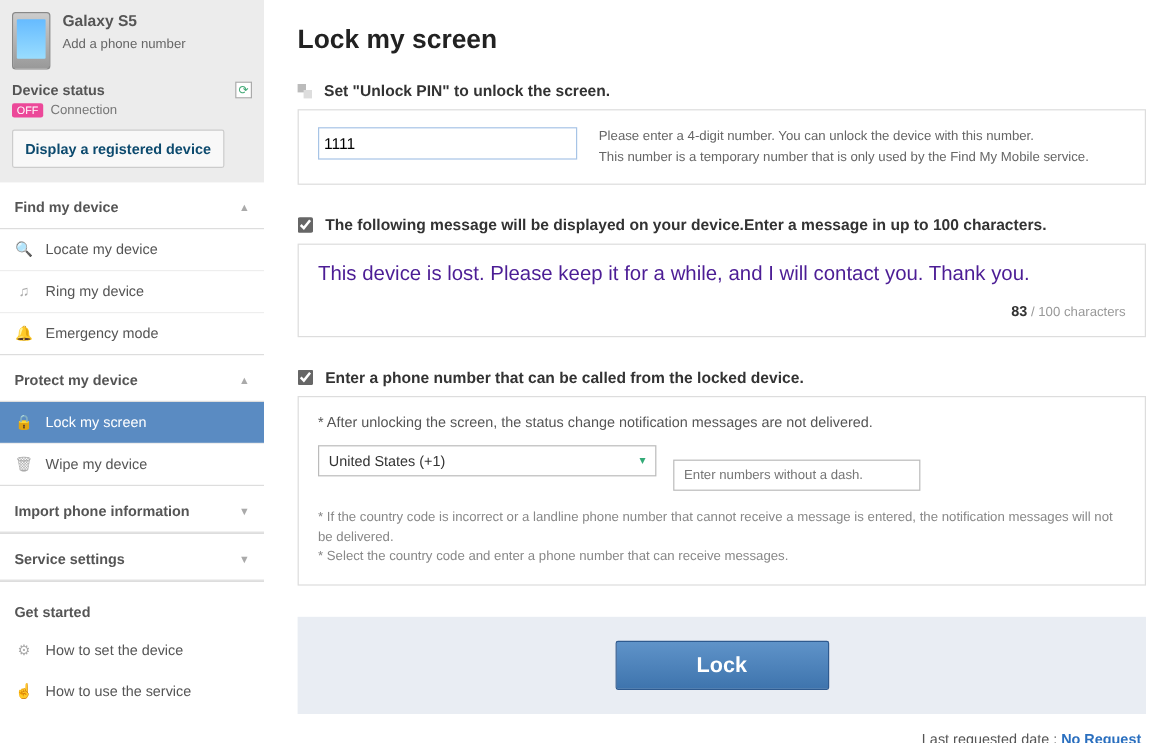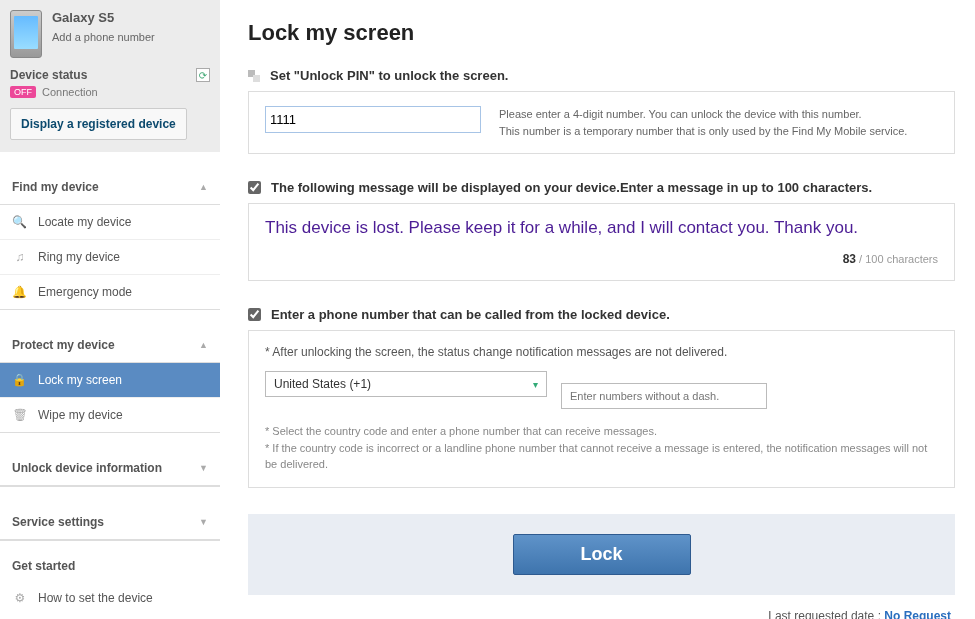--- a/index.html
+++ b/index.html
@@ -13,21 +13,21 @@
 .device-name { font-weight: bold; font-size: 13px; color:#555; }
 .add-phone { font-size: 11px; color: #666; margin-top: 6px; }
 .device-status-row { display:flex; justify-content:space-between; align-items:center; }
 .device-status-lbl { font-size: 12px; color:#555; font-weight:bold; }
 .refresh-icon { width:14px; height:14px; border:1px solid #aaa; background:#fff; display:inline-flex; align-items:center; justify-content:center; font-size:10px; color:#4a7; cursor:pointer; }
 .conn-row { display:flex; align-items:center; gap:6px; margin-top:4px; }
 .off-badge { background:#ec4899; color:#fff; font-size:9px; padding:1px 4px; border-radius:2px; }
 .conn-text { font-size:11px; color:#777; }
 .display-btn { margin-top:10px; padding:8px 10px; background:#f8f8f8; border:1px solid #ccc; font-weight:bold; font-size:12px; color:#0c4a6e; cursor:pointer; border-radius:2px; }
 .sb-section { border-bottom:1px solid #ddd; }
-.sb-header { padding:14px 12px 10px; color:#555; font-weight:bold; font-size:12px; border-bottom:1px solid #ddd; display:flex; justify-content:space-between; align-items:center; cursor:pointer;margin-top:14px; }
+.sb-header { padding:14px 12px 10px; color:#555; font-weight:bold; font-size:12px; border-bottom:1px solid #ddd; display:flex; justify-content:space-between; align-items:center; cursor:pointer; }
 .sb-arrow { font-size:9px; color:#aaa; }
 .sb-item { display:flex; align-items:center; gap:10px; padding:10px 12px; color:#555; cursor:pointer; border-bottom:1px solid #eee; }
 .sb-item:last-child { border-bottom:none; }
 .sb-item.active { background:#5a8bc2; color:#fff; }
 .sb-icon { width:16px; text-align:center; color:#aaa; }
 .sb-item.active .sb-icon { color:#fff; }
 .get-started { padding:18px 12px 8px; color:#555; font-weight:bold; font-size:12px; }
 .gs-item { display:flex; align-items:center; gap:10px; padding:10px 12px; color:#555; cursor:pointer; }
 
 .main { flex:1; padding:20px 20px 10px 28px; }
@@ -109,21 +109,21 @@
         <span>Lock my screen</span>
       </div>
       <div class="sb-item">
         <span class="sb-icon">🗑</span>
         <span>Wipe my device</span>
       </div>
     </div>
 
     <div class="sb-section">
       <div class="sb-header">
-        <span>Unlock device information</span>
+        <span>Import phone information</span>
         <span class="sb-arrow">▼</span>
       </div>
     </div>
     <div class="sb-section">
       <div class="sb-header">
         <span>Service settings</span>
         <span class="sb-arrow">▼</span>
       </div>
     </div>
 
@@ -172,22 +172,22 @@
     </div>
     <div class="box">
       <div class="note">* After unlocking the screen, the status change notification messages are not delivered.</div>
       <div class="phone-row">
         <div class="country-sel">
           <span>United States (+1)</span>
         </div>
         <input class="phone-input" placeholder="Enter numbers without a dash." style="">
       </div>
       <div class="fine">
+        <div>* If the country code is incorrect or a landline phone number that cannot receive a message is entered, the notification messages will not be delivered.</div>
         <div>* Select the country code and enter a phone number that can receive messages.</div>
-        <div>* If the country code is incorrect or a landline phone number that cannot receive a message is entered, the notification messages will not be delivered.</div>
       </div>
     </div>
 
     <div class="lock-bar">
       <button class="lock-btn">Lock</button>
     </div>
 
     <div class="last-req">
       <span>Last requested date :</span>
       <a>No Request</a>

